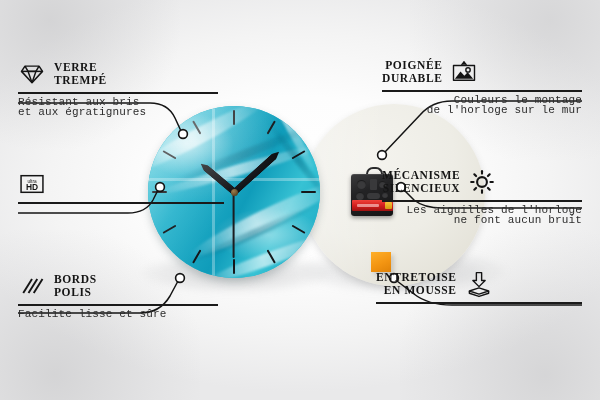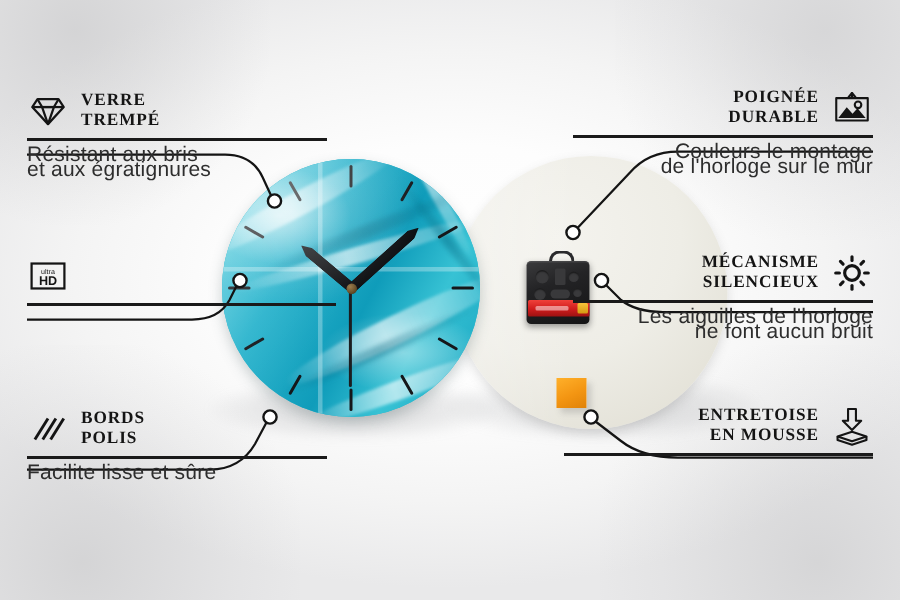--- a/index.html
+++ b/index.html
@@ -234,39 +234,39 @@
   }
   .callout.left  { text-align: left; }
   .callout.right { text-align: right; }
 
   .co-head {
     display: flex;
     align-items: center;
     gap: 8px;
   }
   .callout.left .co-head  { justify-content: flex-start; }
-  .callout.right .co-head { justify-content: flex-end; }
+  .callout.right .co-head { }
 
   .co-title {
     font-family: "Liberation Serif", serif;
     font-size: 11.5px;
     font-weight: bold;
     letter-spacing: 0.6px;
     line-height: 13.5px;
     color: #141414;
     text-transform: uppercase;
   }
   .co-rule {
     height: 1.6px;
     background: #1a1a1a;
     margin: 4px 0 3px 0;
   }
   .co-desc {
-    font-family: Liberation Sans, sans-serif;
-    font-size: 14px;
+    font-family: Liberation Mono, monospace;
+    font-size: 11px;
     line-height: 10.5px;
     color: #2d2d2d;
     letter-spacing: 0.15px;
   }
   .co-icon {
     width: 28px;
     height: 28px;
     flex: 0 0 28px;
     display: block;
   }

